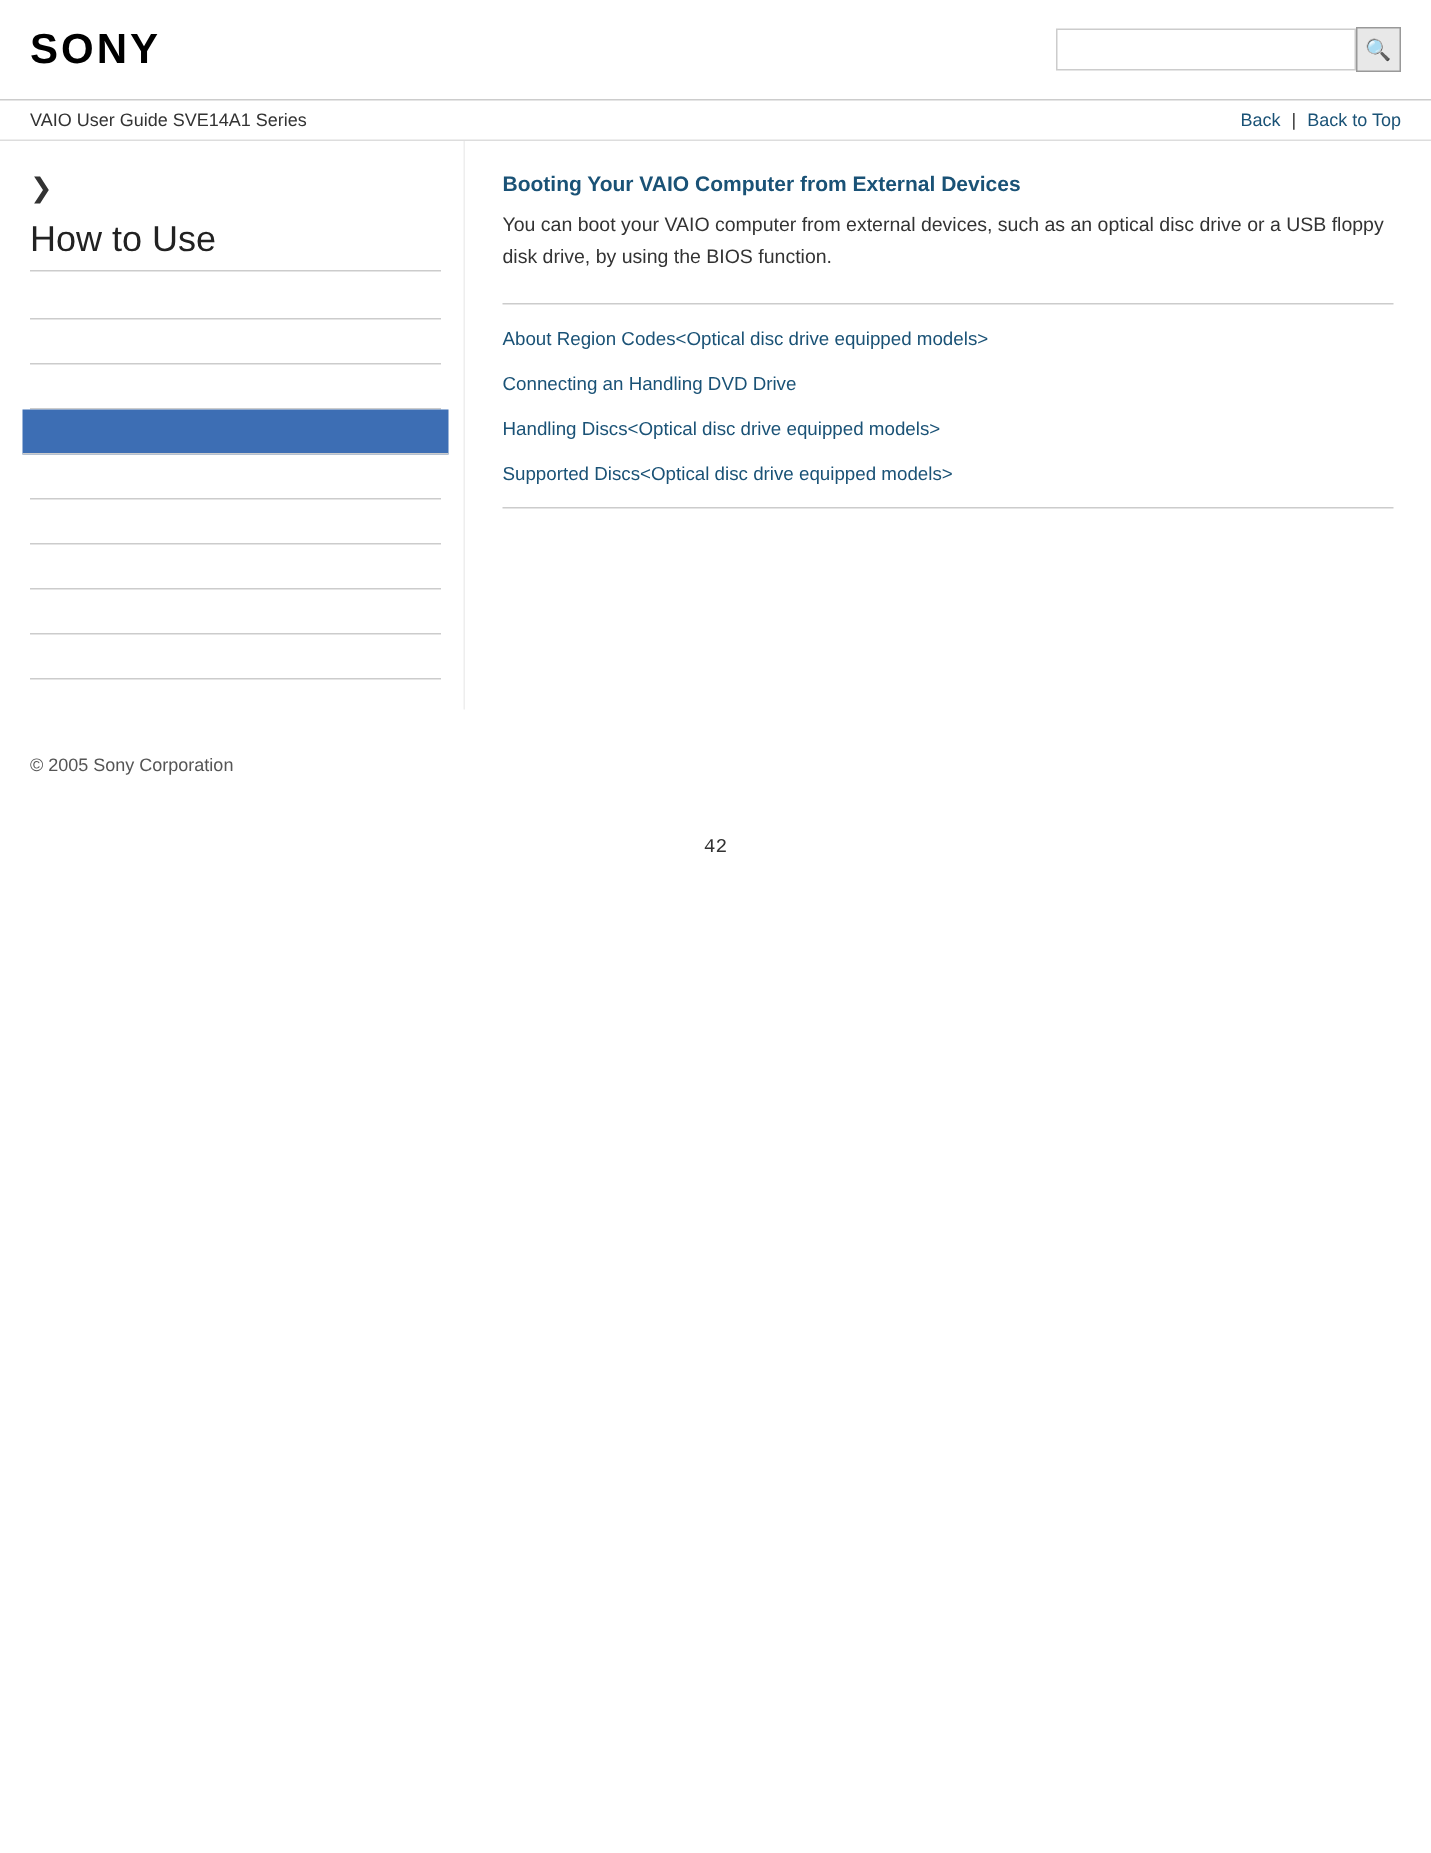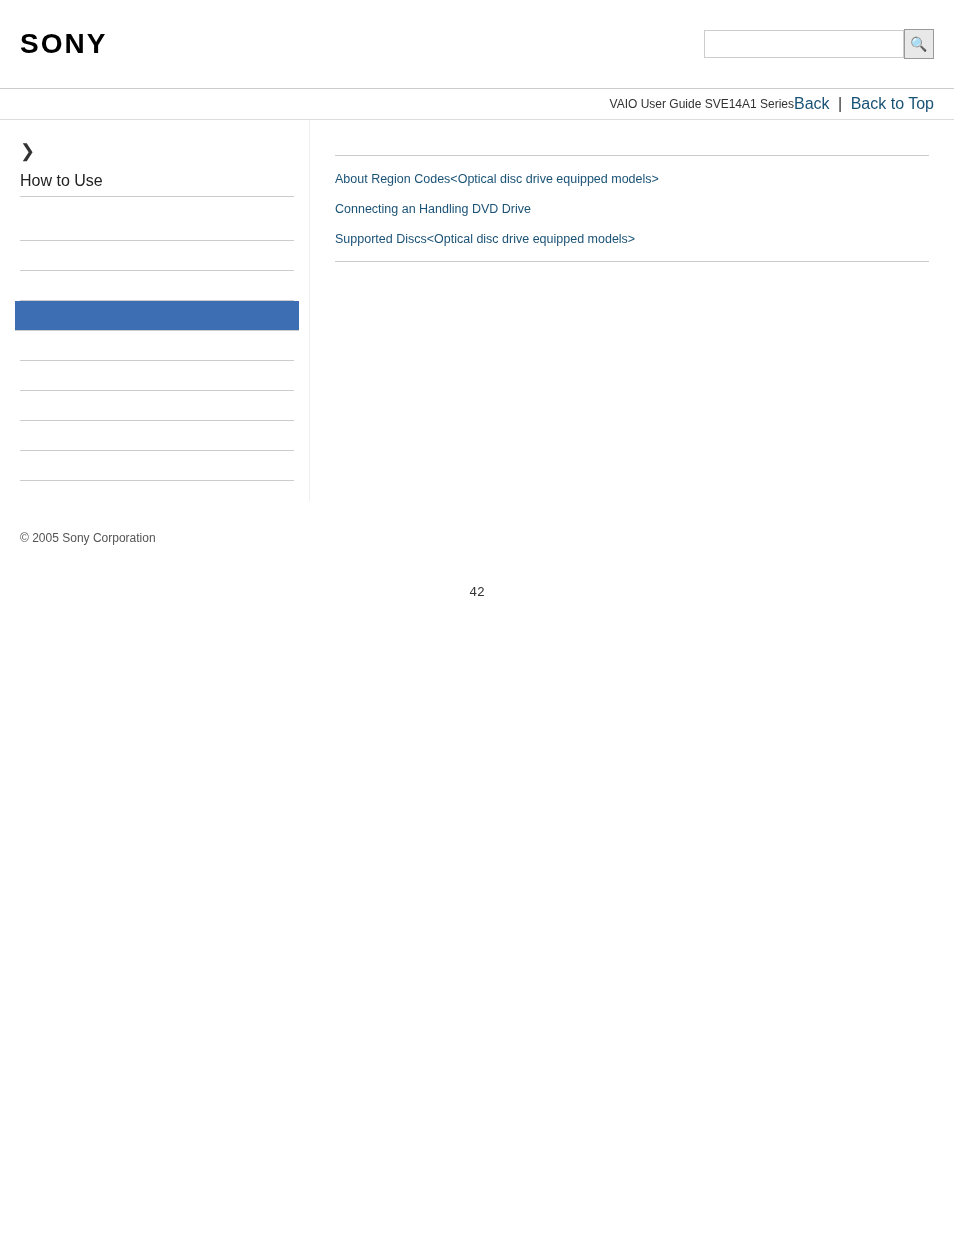--- a/index.html
+++ b/index.html
@@ -15,21 +15,21 @@
       background: #fff;
       width: 954px;
       min-height: 1235px;
     }
 
     
     .header {
       display: flex;
       align-items: center;
       justify-content: space-between;
-      padding: 28px 20px;
+      padding: 17px 20px;
       border-bottom: 1px solid #ccc;
     }
 
     .sony-logo {
       font-size: 28px;
       font-weight: 900;
       letter-spacing: 2px;
       color: #000;
       font-family: Arial Black, Arial, sans-serif;
     }
@@ -56,33 +56,33 @@
       cursor: pointer;
       display: flex;
       align-items: center;
       justify-content: center;
       font-size: 14px;
     }
 
     
     .sub-header {
       display: flex;
-      justify-content: flex-end;
+      justify-content: space-between;
       align-items: center;
       padding: 6px 20px;
       border-bottom: 1px solid #ddd;
     }
 
     .sub-header-title {
       font-size: 12px;
       color: #333;
     }
 
     .sub-header-nav {
-      font-size: 16px;
+      font-size: 12px;
     }
 
     .sub-header-nav a {
       color: #1a5276;
       text-decoration: none;
     }
 
     .sub-header-nav .separator {
       margin: 0 4px;
       color: #333;
@@ -103,24 +103,24 @@
     }
 
     .sidebar-arrow {
       font-size: 18px;
       color: #333;
       margin-bottom: 10px;
       display: block;
     }
 
     .sidebar-title {
-      font-size: 16px;
+      font-size: 24px;
       font-weight: normal;
       color: #222;
-      margin-bottom: 14px;
+      margin-bottom: 2px;
       padding-bottom: 6px;
       border-bottom: 1px solid #ccc;
     }
 
     .sidebar-nav-items {
       list-style: none;
       margin-top: 0;
     }
 
     .sidebar-nav-item {
@@ -239,29 +239,37 @@
       <li class="sidebar-nav-item"></li>
       <li class="sidebar-nav-item"></li>
       <li class="sidebar-nav-item"></li>
       <li class="sidebar-nav-item"></li>
       <li class="sidebar-nav-item"></li>
     </ul>
   </div>
 
   <div class="content">
 
+    <div class="content-section">
+      <a href="#" class="content-title">Booting Your VAIO Computer from External Devices</a>
+
+      <p class="content-desc">You can boot your VAIO computer from external devices, such as an optical disc drive or a USB floppy disk drive, by using the BIOS function.</p>
+    </div>
 
     <hr class="divider">
 
     <ul class="related-links">
       <li>
         <a href="#">About Region Codes&lt;Optical disc drive equipped models&gt;</a>
       </li>
       <li>
         <a href="#">Connecting an Handling DVD Drive</a>
+      </li>
+      <li>
+        <a href="#">Handling Discs&lt;Optical disc drive equipped models&gt;</a>
       </li>
       <li>
         <a href="#">Supported Discs&lt;Optical disc drive equipped models&gt;</a>
       </li>
     </ul>
 
     <hr class="divider">
 
   </div>
 </div>

